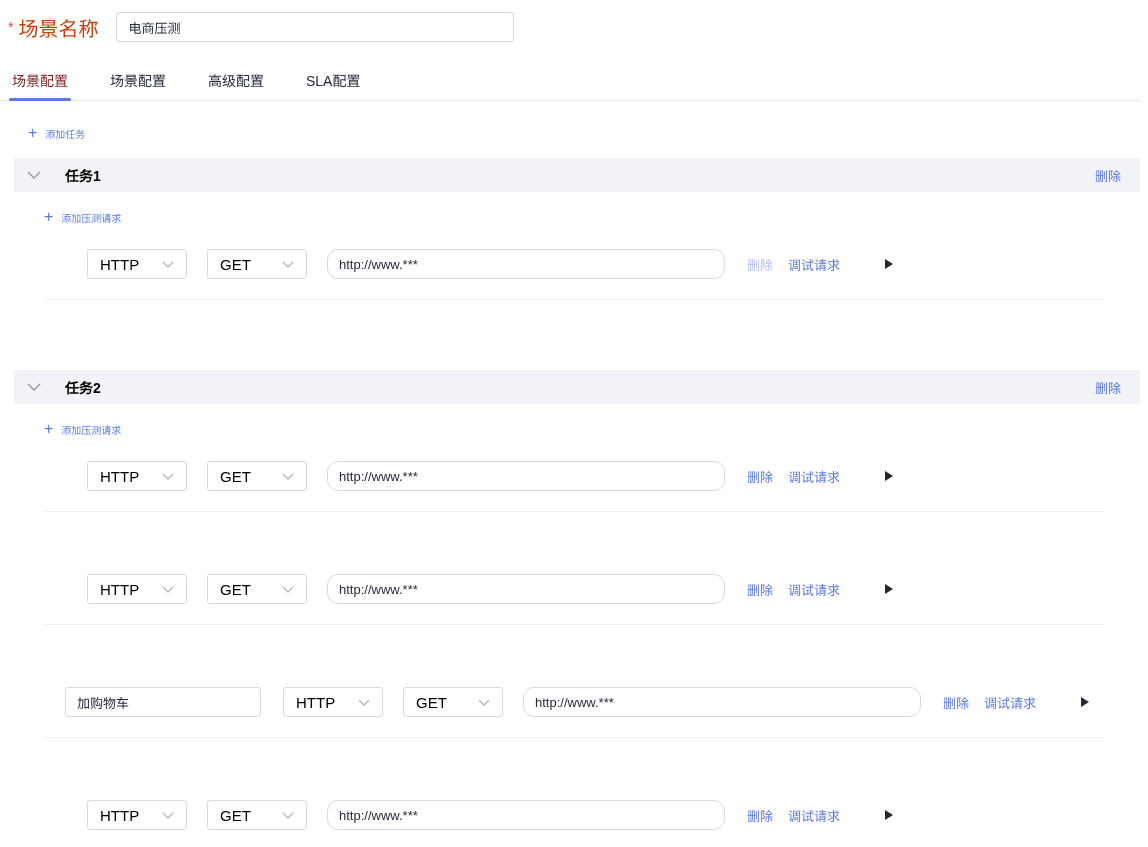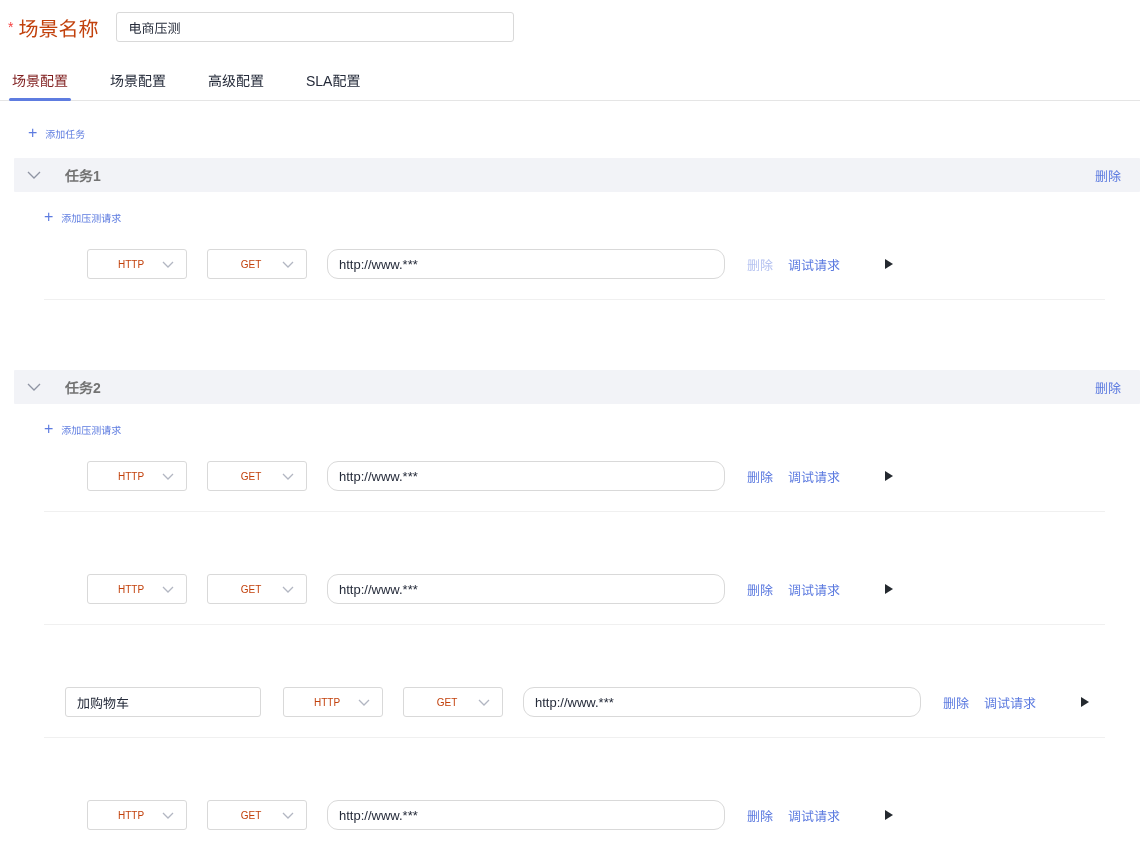--- a/index.html
+++ b/index.html
@@ -30,21 +30,21 @@
 
   .add-task { margin: 24px 0 0 28px; }
 
   
   .task-header {
     margin: 16px 8px 0 14px; height: 34px; background: #f2f3f7;
     display: flex; align-items: center; padding: 0 19px 0 13px; border-radius: 1px;
   }
   .task-section.second .task-header { margin-top: 70px; }
   .collapse-btn { display: inline-flex; align-items: center; cursor: pointer; width: 14px; }
-  .task-title { font-size: 14px; font-weight: bold; color: #737373; margin-left: 24px; }
+  .task-title { font-size: 14px; font-weight: bold; color: #000000; margin-left: 24px; }
   .task-header .spacer { flex: 1; }
   .task-header .link { font-size: 13px; }
 
   .task-body { padding: 0 43px 0 44px; }
   .add-request { margin-top: 17px; }
 
   .request-block { padding-bottom: 20px; border-bottom: 1px solid #f0f0f0; }
   .request-block.first { margin-top: 23px; }
   .request-block + .request-block { margin-top: 62px; }
 
@@ -53,21 +53,21 @@
     height: 30px; border: 1px solid #d9d9d9; border-radius: 3px; padding: 0 11px;
     font-size: 13px; color: #252b3a; outline: none; font-family: inherit; background: #fff;
   }
   .name-input { width: 196px; }
   .url-input { width: 398px; margin-left: 20px; border-radius: 11px; }
 
   .select-box {
     width: 100px; height: 30px; border: 1px solid #d9d9d9; border-radius: 3px;
     display: flex; align-items: center; padding: 0 12px; cursor: pointer; background: #fff;
   }
-  .select-box .select-value { font-size: 10px; color: #c2410c; flex: 1; text-align: center; }
+  .select-box .select-value { font-size: 15px; color: #000000; flex: 1; }
   .protocol-select { margin-left: 22px; }
   .method-select { margin-left: 20px; }
 
   .row-actions { display: flex; align-items: center; margin-left: 22px; }
   .row-actions .link { font-size: 13px; }
   .row-actions .link + .link { margin-left: 15px; }
 
   .expand-arrow {
     margin-left: 45px; width: 0; height: 0; cursor: pointer;
     border-top: 5px solid transparent; border-bottom: 5px solid transparent;

